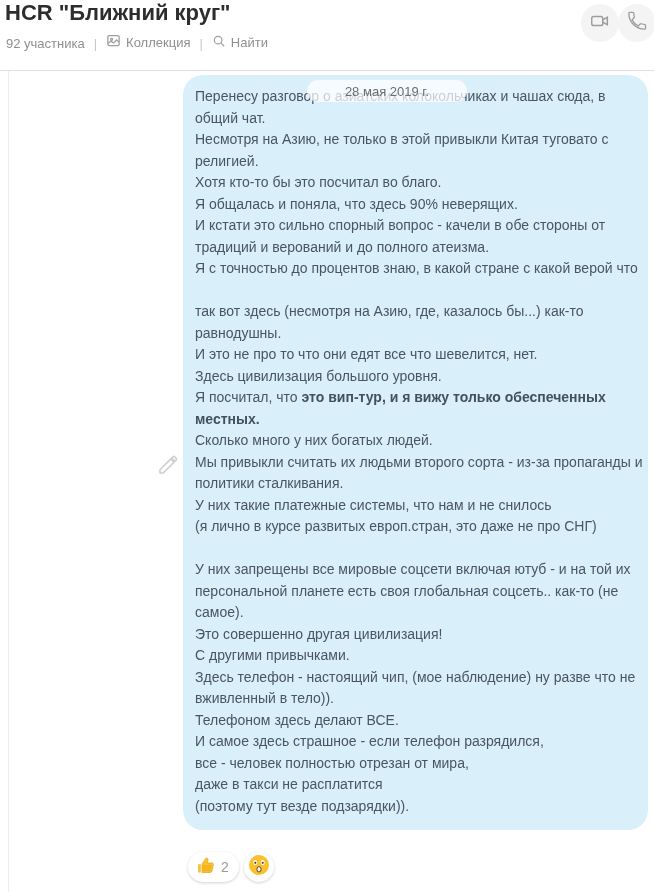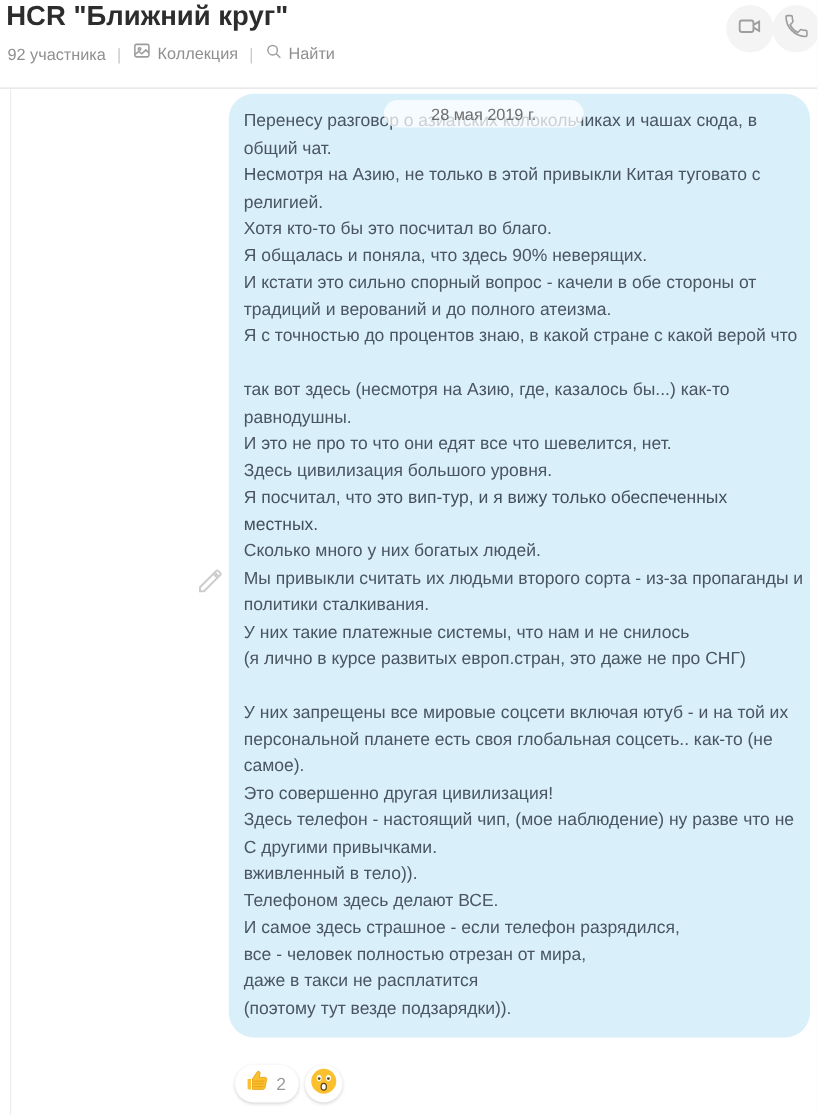--- a/index.html
+++ b/index.html
@@ -21,21 +21,21 @@
   .icon-gray{color:#9d9d9d;}
   
   .left-line{position:absolute;left:8px;top:71px;bottom:0;width:1px;background:#ededed;}
   .bubble{
     position:absolute;left:183px;top:75px;width:465px;box-sizing:border-box;
     background:#d9effa;border-radius:20px;
     padding:11px 4px 13px 12px;
     color:#4a5560;font-size:14px;
   }
   .msg-line{line-height:21.5px;min-height:21.5px;}
-  .msg-line .bold{font-weight:400;color:#44505b;}
+  .msg-line .bold{font-weight:700;color:#44505b;}
   .date-badge{
     position:absolute;left:307px;top:80px;width:160px;height:22px;border-radius:15px;
     background:rgba(255,255,255,0.72);color:#6d6d6d;font-size:13px;
     display:flex;align-items:center;justify-content:center;z-index:5;
   }
   .pencil{position:absolute;left:156px;top:453px;width:24px;height:24px;color:#cdcdcd;cursor:pointer;}
   
   .reactions{position:absolute;left:188px;top:852px;display:flex;gap:5px;align-items:center;z-index:6;}
   .reaction-pill{
     height:30px;background:#fff;border-radius:15px;display:flex;align-items:center;gap:5px;
@@ -128,22 +128,22 @@
         <div class="msg-line"><span>Сколько много у них богатых людей.</span></div>
         <div class="msg-line"><span>Мы привыкли считать их людьми второго сорта - из-за пропаганды и</span></div>
         <div class="msg-line"><span>политики сталкивания.</span></div>
         <div class="msg-line"><span>У них такие платежные системы, что нам и не снилось</span></div>
         <div class="msg-line"><span>(я лично в курсе развитых европ.стран, это даже не про СНГ)</span></div>
         <div class="msg-line">&nbsp;</div>
         <div class="msg-line"><span>У них запрещены все мировые соцсети включая ютуб - и на той их</span></div>
         <div class="msg-line"><span>персональной планете есть своя глобальная соцсеть.. как-то (не</span></div>
         <div class="msg-line"><span>самое).</span></div>
         <div class="msg-line"><span>Это совершенно другая цивилизация!</span></div>
+        <div class="msg-line"><span>С другими привычками.</span></div>
         <div class="msg-line"><span>Здесь телефон - настоящий чип, (мое наблюдение) ну разве что не</span></div>
-        <div class="msg-line"><span>С другими привычками.</span></div>
         <div class="msg-line"><span>вживленный в тело)).</span></div>
         <div class="msg-line"><span>Телефоном здесь делают ВСЕ.</span></div>
         <div class="msg-line"><span>И самое здесь страшное - если телефон разрядился,</span></div>
         <div class="msg-line"><span>все - человек полностью отрезан от мира,</span></div>
         <div class="msg-line"><span>даже в такси не расплатится</span></div>
         <div class="msg-line"><span>(поэтому тут везде подзарядки)).</span></div>
       </div>
   </div>
 
   <div class="date-badge">28 мая 2019 г.</div>

